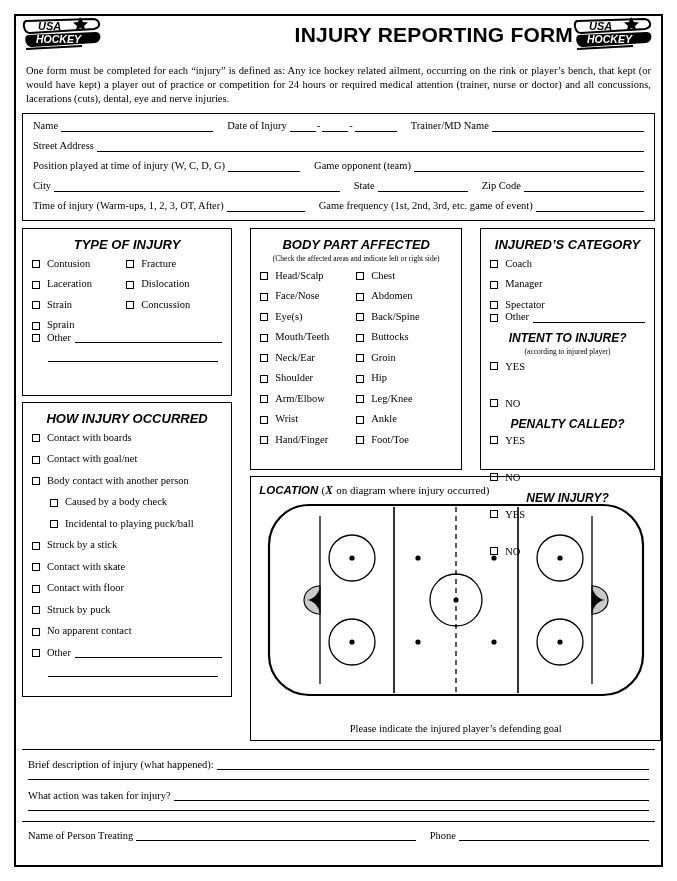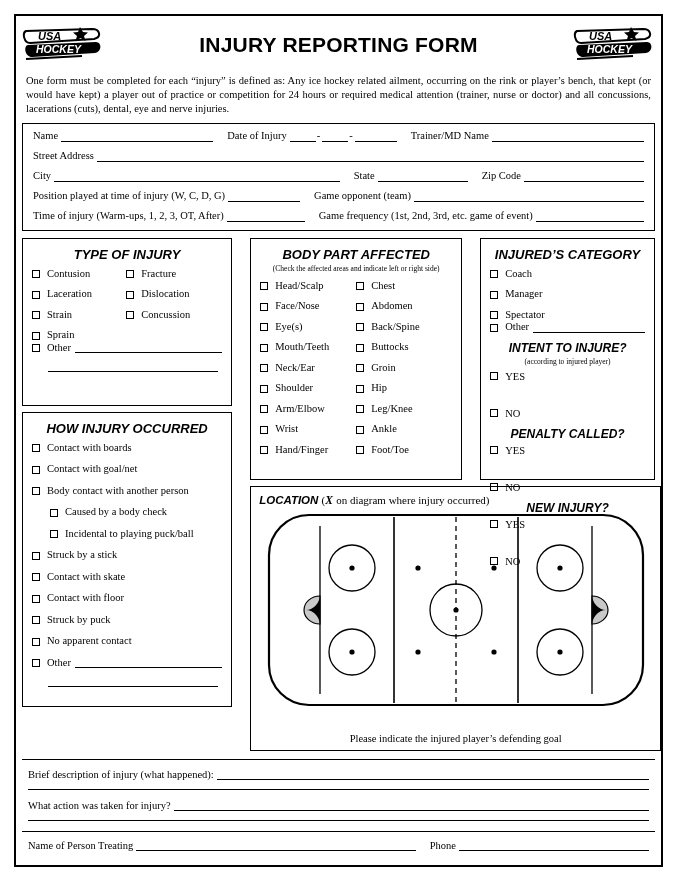--- a/index.html
+++ b/index.html
@@ -11,39 +11,39 @@
     width: 677px; height: 881px;
     font-family: "Liberation Serif", serif;
     color: #000;
     position: relative;
     overflow: hidden;
   }
   .page {
     position: absolute;
     left: 0; top: 0;
     width: 677px; height: 788px;
-    padding: 22px 22px 10px 22px;
+    padding: 12px 22px 10px 22px;
   }
 
   
   .header {
     display: flex;
     align-items: center;
     justify-content: space-between;
     height: 46px;
     margin-bottom: 6px;
   }
   .logo {
     width: 82px; height: 40px;
     position: relative;
   }
   .logo svg { display:block; }
   .form-title {
     flex: 1;
-    text-align: center;
+    text-align: right;
     font-family: "Liberation Sans", sans-serif;
     font-weight: bold;
     font-size: 21px;
     letter-spacing: 0.2px;
   }
 
   .intro {
     font-family: "Liberation Serif", serif;
     font-size: 10.5px;
     line-height: 1.33;
@@ -272,35 +272,35 @@
       <span class="fill w4"></span>
       <span class="gap"></span>
       <span class="lbl">Trainer/MD Name</span>
       <span class="fill"></span>
     </div>
     <div class="info-row">
       <span class="lbl">Street Address</span>
       <span class="fill"></span>
     </div>
     <div class="info-row">
+      <span class="lbl">Position played at time of injury (W, C, D, G)</span>
+      <span class="fill" style="flex:0 0 72px"></span>
+      <span class="gap"></span>
+      <span class="lbl">Game opponent (team)</span>
+      <span class="fill"></span>
+    </div>
+    <div class="info-row">
       <span class="lbl">City</span>
       <span class="fill"></span>
       <span class="gap"></span>
       <span class="lbl">State</span>
       <span class="fill w1" style="flex:0 0 90px"></span>
       <span class="gap"></span>
       <span class="lbl">Zip Code</span>
       <span class="fill w1" style="flex:0 0 120px"></span>
-    </div>
-    <div class="info-row">
-      <span class="lbl">Position played at time of injury (W, C, D, G)</span>
-      <span class="fill" style="flex:0 0 72px"></span>
-      <span class="gap"></span>
-      <span class="lbl">Game opponent (team)</span>
-      <span class="fill"></span>
     </div>
     <div class="info-row">
       <span class="lbl">Time of injury (Warm-ups, 1, 2, 3, OT, After)</span>
       <span class="fill" style="flex:0 0 78px"></span>
       <span class="gap"></span>
       <span class="lbl">Game frequency (1st, 2nd, 3rd, etc. game of event)</span>
       <span class="fill"></span>
     </div>
   </div>
 

